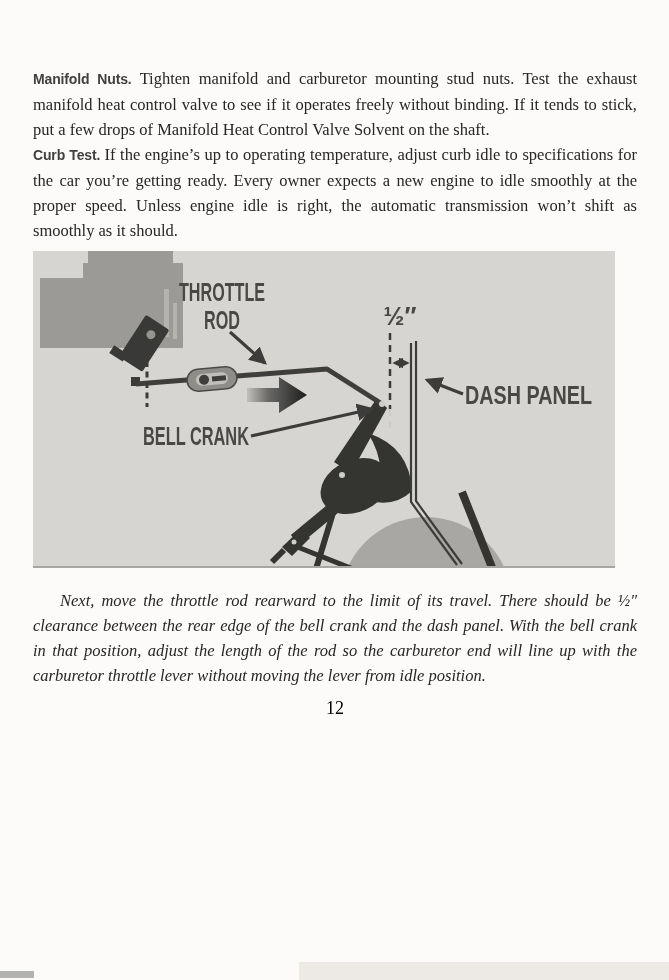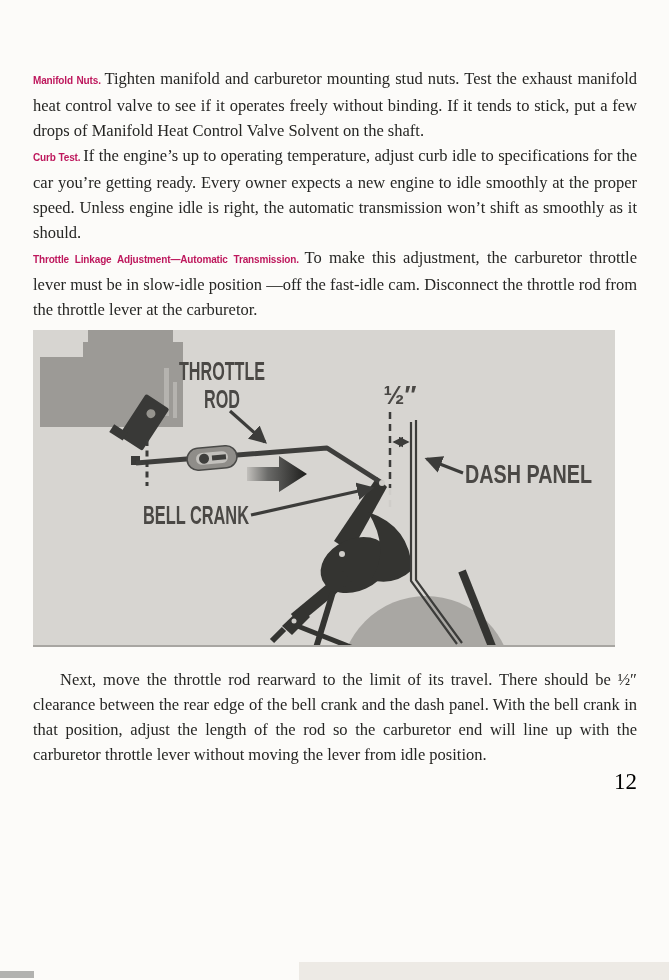--- a/index.html
+++ b/index.html
@@ -9,38 +9,38 @@
     font-family:"Liberation Serif", serif; color:#26262
 4;
   }
   .content { position:absolute; left:33px; top:66px; width:604px; }
   p.para {
     margin:0; font-size:16.5px; line-height:25px;
     text-align:justify; color:#262624;
   }
   p.para .h {
     font-family:"Liberation Sans", sans-serif; font-weight:bold;
-    font-size:10px; letter-spacing:-0.15px; color:#be185d;
+    font-size:14px; letter-spacing:-0.15px; color:#404040;
   }
   .mb16 { margin-bottom:16px; }
   .mb12 { margin-bottom:12px; }
   .mb8  { margin-bottom:8px; }
   .mb10 { margin-bottom:10px; }
-  .indent { text-indent:27px; }
+  .indent { text-indent:27px;font-style:italic; }
   .figure {
     width:582px; height:315px; margin:8px 0 20px 0;
     border-bottom:2px solid #a8a6a2; position:relative;
   }
   .figure svg { display:block; }
   .svg-label {
     font-family:"Liberation Sans", sans-serif; font-weight:700;
     font-size:25px; fill:#4a4845;
   }
   .page-number {
-    text-align:right; font-size:23px; margin-top:2px; color:#26262
+    text-align:center; font-size:18px; margin-top:10px; color:#26262
 4;
   }
   .artifact-band {
     position:absolute; right:0; bottom:0; width:370px; height:18px;
     background:#edeae5;
   }
   .artifact-smudge {
     position:absolute; left:0; bottom:2px; width:34px; height:7px;
     background:#8b8b89; opacity:.65;
   }
@@ -48,21 +48,20 @@
 </head>
 <body>
 
 <div class="page">
   <div class="content">
 
     <p class="para mb16"><b class="h">Manifold Nuts. </b><span>Tighten manifold and carburetor mounting stud nuts. Test the exhaust manifold heat control valve to see if it operates freely without binding. If it tends to stick, put a few drops of Manifold Heat Control Valve Solvent on the shaft.</span></p>
 
     <p class="para mb12"><b class="h">Curb Test. </b><span>If the engine’s up to operating temperature, adjust curb idle to specifications for the car you’re getting ready. Every owner expects a new engine to idle smoothly at the proper speed. Unless engine idle is right, the automatic transmission won’t shift as smoothly as it should.</span></p>
 
-    <p class="para mb8"><b class="h">Throttle Linkage Adjustment—Automatic Transmission. </b><span>To make this adjustment, the carburetor throttle lever must be in slow-idle position —off the fast-idle cam. Disconnect the throttle rod from the throttle lever at the carburetor.</span></p>
 
     <div class="figure">
       <svg width="582" height="315" viewBox="0 0 582 315" xmlns="http://www.w3.org/2000/svg">
         <defs>
           <marker id="ah" viewBox="0 0 10 10" refX="8.5" refY="5" markerWidth="5.5" markerHeight="5.5" orient="auto-start-reverse">
             <path d="M0,0 L10,5 L0,10 Z" fill="#3c3c3a"></path>
           </marker>
           <linearGradient id="mg" x1="0" y1="0" x2="1" y2="0">
             <stop offset="0" stop-color="#c2c0bc"></stop>
             <stop offset="0.35" stop-color="#6a6a68"></stop>

